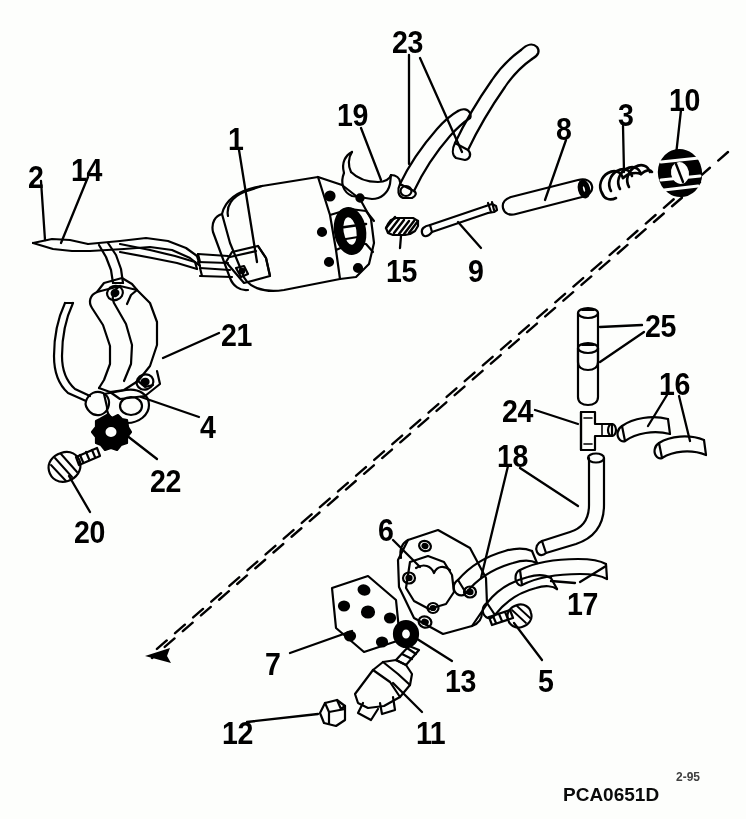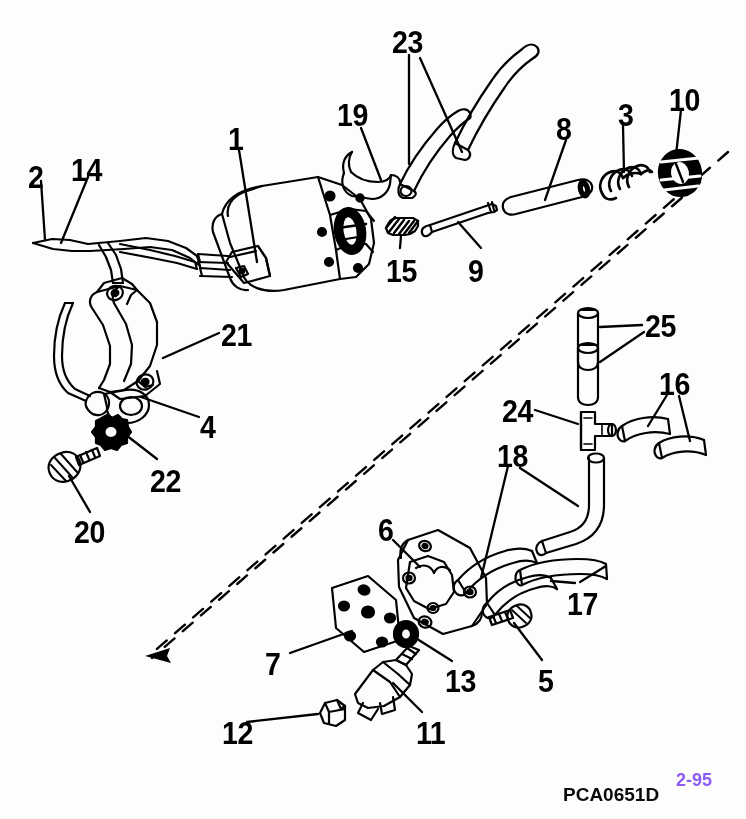--- a/index.html
+++ b/index.html
@@ -45,22 +45,22 @@
     letter-spacing: 0px;
     color: #0b0b0b;
     white-space: nowrap;
   }
   #footer-rev {
     position: absolute;
     left: 676px;
     top: 770px;
     font-family: "Liberation Sans", sans-serif;
     font-weight: bold;
-    font-size: 18px;
-    color: #8b5cf6;
+    font-size: 12px;
+    color: #404040;
     white-space: nowrap;
   }
   #watermark {
     position: absolute;
     left: 508px;
     top: 779px;
     font-family: "Liberation Serif", serif;
     font-style: italic;
     font-weight: bold;
     font-size: 26px;

